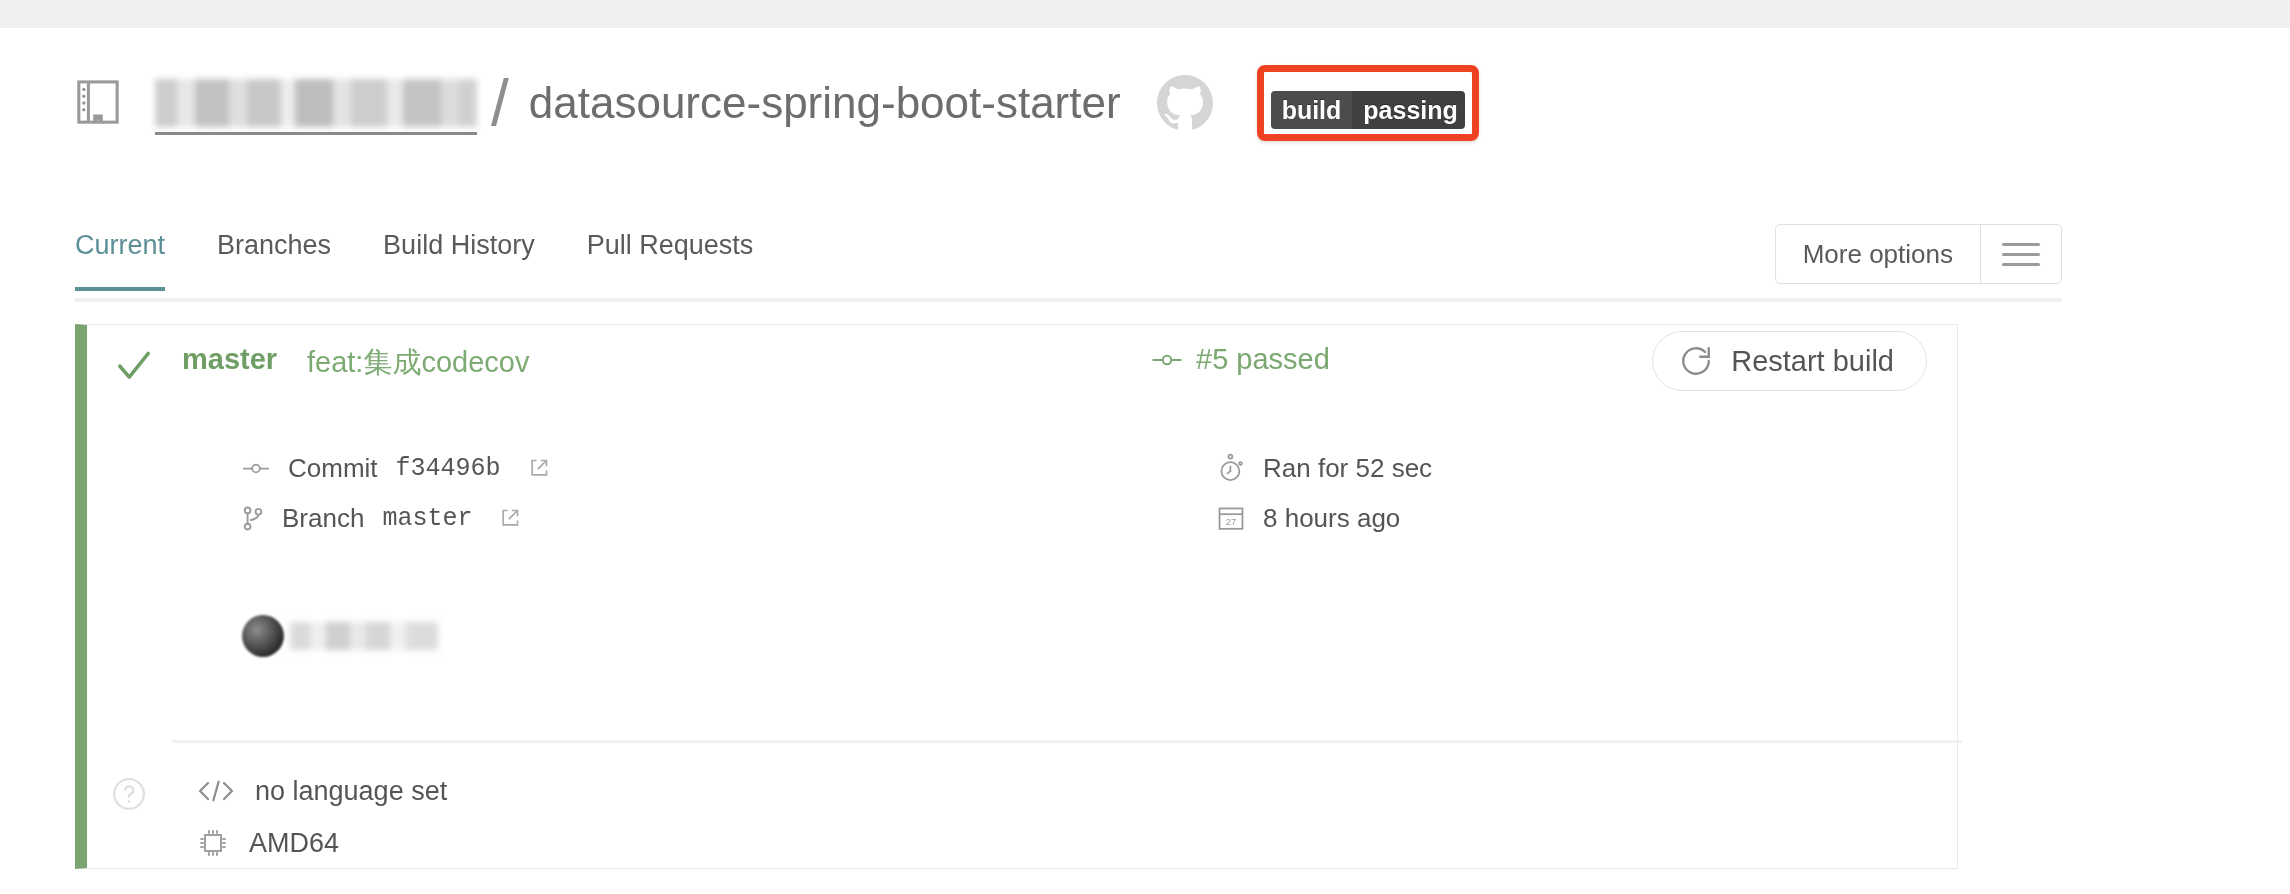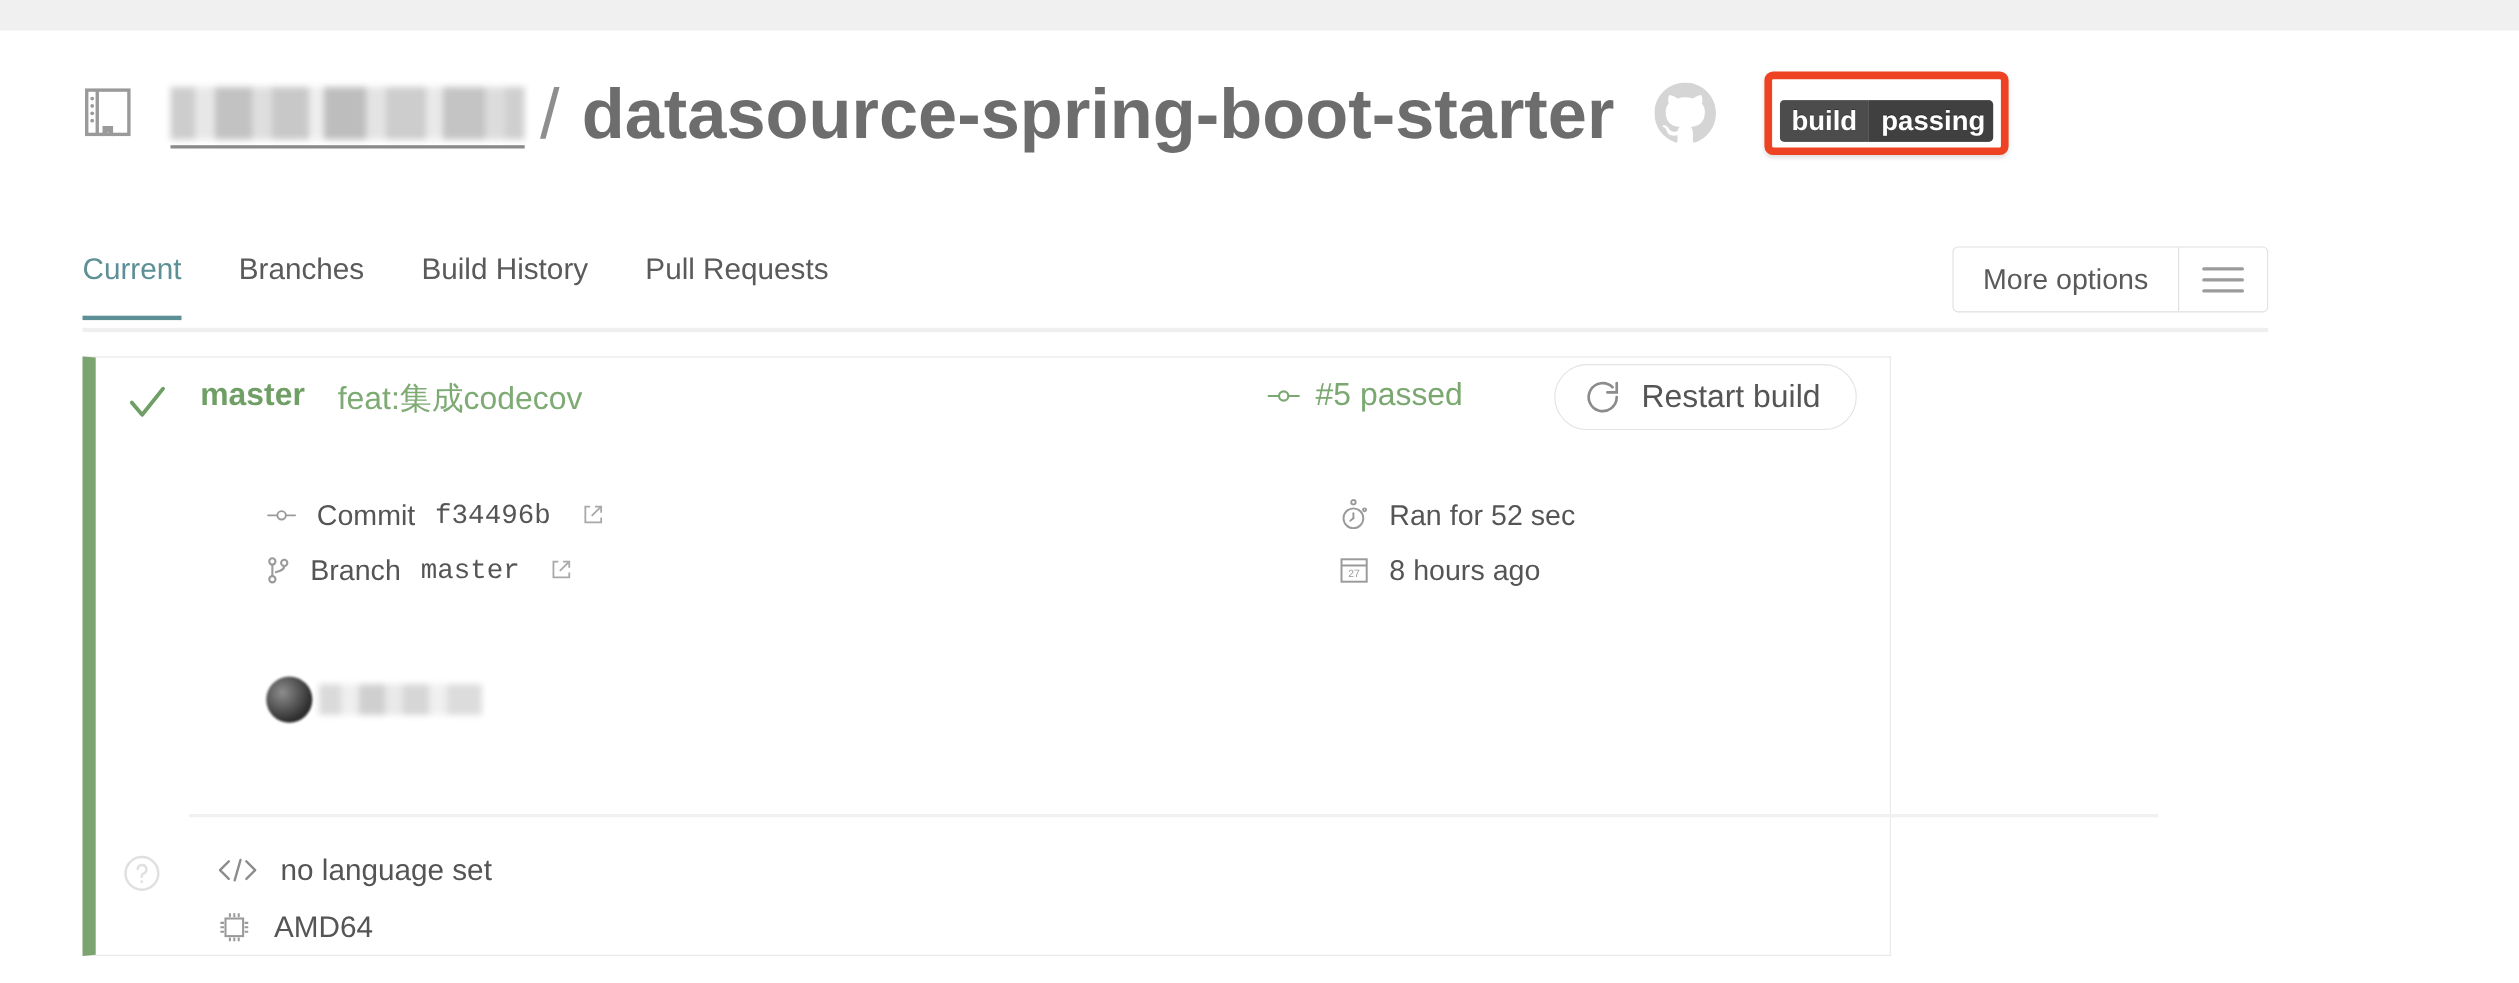--- a/index.html
+++ b/index.html
@@ -29,21 +29,21 @@
         #c4c4c4 92px 126px, #ededed 126px 140px, #b8b8b8 140px 178px, #e2e2e2 178px 196px,
         #c9c9c9 196px 232px, #e8e8e8 232px 248px, #bfbfbf 248px 286px, #dadada 286px 304px,
         #cccccc 304px 322px);
     filter: blur(3px);
     opacity: .92;
   }
   .owner-underline {
     position: absolute; left: 0; bottom: -8px; width: 322px; height: 3px; background: #8a8a8a;
   }
   .slash { font-size: 64px; color: #8e8e8e; font-weight: 300; margin: 0 20px 0 14px; line-height: 1; }
-  .repo-name { font-size: 64px; color: #6d6d6d; font-weight: 700; line-height: 1; white-space: nowrap; }
+  .repo-name { font-size: 44px; color: #6d6d6d; font-weight: 400; line-height: 1; white-space: nowrap; }
 
   .gh-icon { width: 56px; height: 56px; margin-left: 36px; flex: 0 0 auto; }
 
   .badge-annot {
     position: relative; margin-left: 44px;
     border: 7px solid #ee4323; border-radius: 8px;
     padding: 8px 7px 5px 7px;
     width: 222px; height: 76px;
     background: #fff;
     display: flex; align-items: flex-end;
@@ -85,21 +85,21 @@
     cursor: pointer; white-space: nowrap;
   }
   .more-ham {
     display: flex; flex-direction: column; justify-content: center; gap: 7px;
     padding: 0 21px; border-left: 1px solid #e0e0e0; cursor: pointer;
   }
   .more-ham i { display: block; width: 38px; height: 3px; background: #9b9b9b; border-radius: 2px; }
 
   
   .card {
-    position: absolute; left: 75px; top: 296px; width: 1644px; height: 545px;
+    position: absolute; left: 75px; top: 296px; width: 1883px; height: 545px;
     background: #fff; border: 1px solid #e8e8e8; border-left: 12px solid #7ba471;
   }
   .card-row1 { position: relative; height: 92px; }
   .check {
     position: absolute; left: 28px; top: 22px; width: 38px; height: 38px;
   }
   .branch-name {
     position: absolute; left: 95px; top: 18px; font-size: 29px; font-weight: bold; color: #6f9f65;
     white-space: nowrap;
   }

